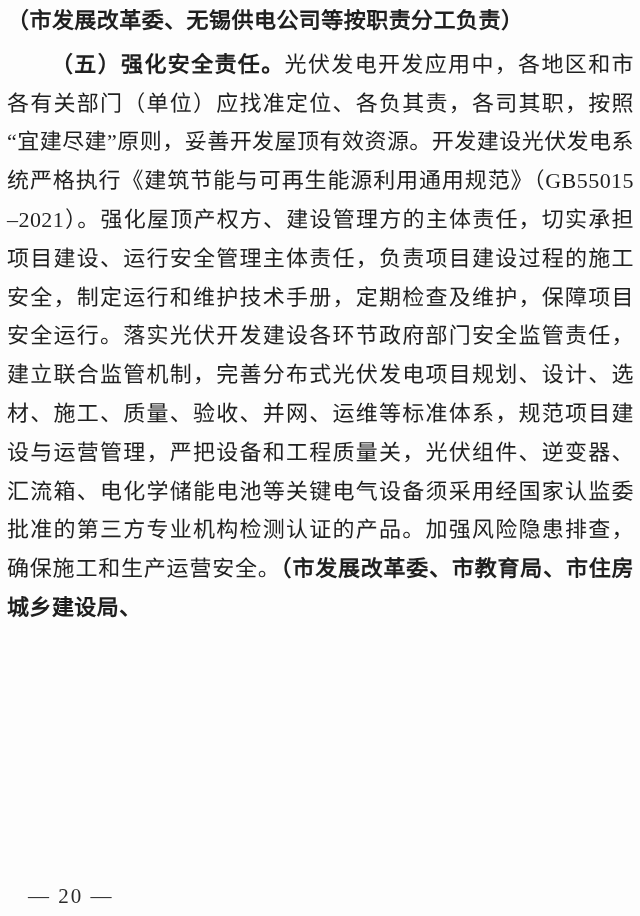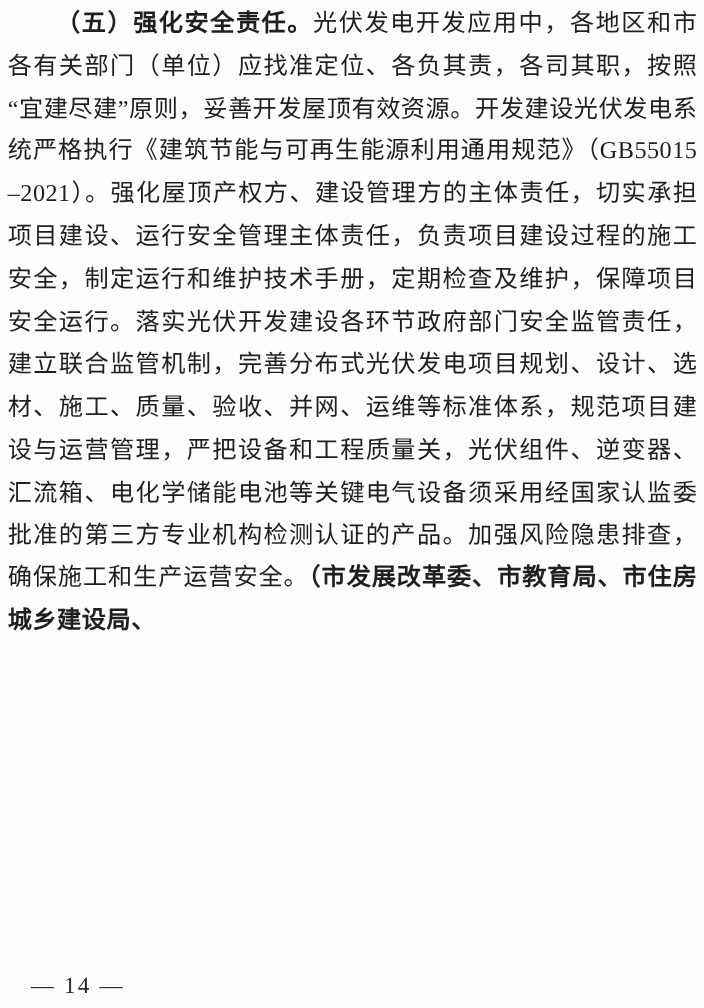--- a/index.html
+++ b/index.html
@@ -52,16 +52,17 @@
     letter-spacing: 2px;
     color: #2a2a2a;
     white-space: pre;
   }
 </style>
 </head>
 <body>
 
 <div class="page">
   <div class="content">
+      <p class="para"><span class="run bold">（市发展改革委、无锡供电公司等按职责分工负责）</span></p>
       <p class="para indent"><span class="run bold">（五）强化安全责任。</span><span class="run">光伏发电开发应用中，各地区和市各有关部门（单位）应找准定位、各负其责，各司其职，按照“宜建尽建”原则，妥善开发屋顶有效资源。开发建设光伏发电系统严格执行《建筑节能与可再生能源利用通用规范》（GB55015–2021）。强化屋顶产权方、建设管理方的主体责任，切实承担项目建设、运行安全管理主体责任，负责项目建设过程的施工安全，制定运行和维护技术手册，定期检查及维护，保障项目安全运行。落实光伏开发建设各环节政府部门安全监管责任，建立联合监管机制，完善分布式光伏发电项目规划、设计、选材、施工、质量、验收、并网、运维等标准体系，规范项目建设与运营管理，严把设备和工程质量关，光伏组件、逆变器、汇流箱、电化学储能电池等关键电气设备须采用经国家认监委批准的第三方专业机构检测认证的产品。加强风险隐患排查，确保施工和生产运营安全。</span><span class="run bold">（市发展改革委、市教育局、市住房城乡建设局、</span></p>
     </div>
-  <div class="footer">— 14 —</div>
+  <div class="footer">— 20 —</div>
 </div>
 
 </body></html>

